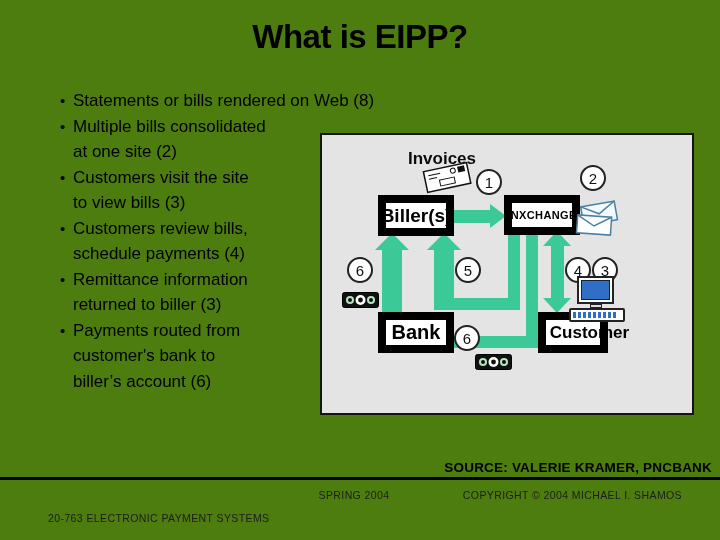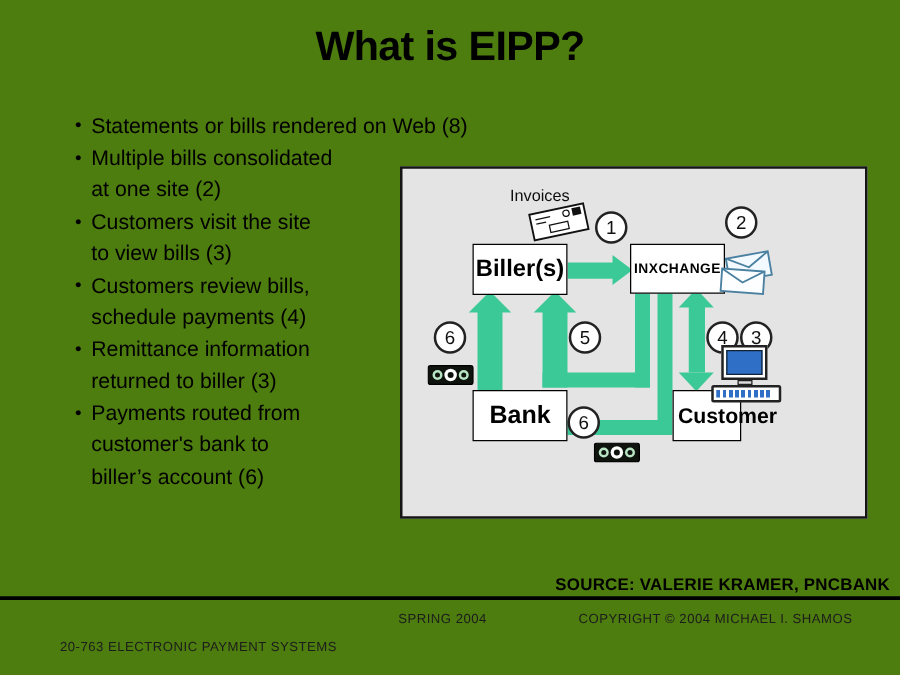--- a/index.html
+++ b/index.html
@@ -25,26 +25,26 @@
   .tri { width:0; height:0; }
   .tri-up-big   { border-left:17px solid transparent; border-right:17px solid transparent;
                   border-bottom:17px solid #3cc998; }
   .tri-right    { border-top:12px solid transparent; border-bottom:12px solid transparent;
                   border-left:16px solid #3cc998; }
   .tri-up-sm    { border-left:14px solid transparent; border-right:14px solid transparent;
                   border-bottom:15px solid #3cc998; }
   .tri-down-sm  { border-left:14px solid transparent; border-right:14px solid transparent;
                   border-top:15px solid #3cc998; }
 
-  .node { background:#fff; border:1px solid #000000; display:flex; align-items:center;
+  .node { background:#fff; border:8px solid #000000; display:flex; align-items:center;
           justify-content:center; font-weight:bold; color:#000; }
   .stepcircle { width:26px; height:26px; border:2px solid #222; border-radius:50%;
                 background:#fff; display:flex; align-items:center; justify-content:center;
                 font-size:15px; font-weight:500; color:#111; }
-  .invoices-label { font-size:13px; font-weight:normal; color:#0d0d0d; }
+  .invoices-label { font-size:17px; font-weight:bold; color:#0d0d0d; }
 
   .monitor { left:255px; top:141px; width:37px; height:28px; background:#fff;
              border:2px solid #222; }
   .monitor .screen { position:absolute; left:2px; top:2px; width:29px; height:20px;
                      background:#2f6fc6; border:1px solid #123; }
   .mstand { left:268px; top:169px; width:12px; height:4px; background:#ddd;
             border:1px solid #222; }
   .keyboard { left:247px; top:173px; width:56px; height:14px; background:#fff;
               border:2px solid #222; border-radius:2px; }
   .keyboard .keys { position:absolute; left:2px; top:2px; right:6px; bottom:2px;
@@ -122,21 +122,21 @@
 
     <div class="node" style="left:56px; top:60px; width:76px; height:41px; font-size:19px;">
         <span>Biller(s)</span>
       </div>
     <div class="node" style="left:182px; top:60px; width:76px; height:40px; font-size:11px; letter-spacing:0.4px;">
         <span>INXCHANGE</span>
       </div>
     <div class="node" style="left:56px; top:177px; width:76px; height:41px; font-size:20px;">
         <span>Bank</span>
       </div>
-    <div class="node" style="left:216px; top:177px; width:55px; height:41px; font-size:17px;padding-left:33px;">
+    <div class="node" style="left:216px; top:177px; width:70px; height:41px; font-size:17px;padding-left:33px;">
         <span>Customer</span>
       </div>
 
     <div class="invoices-label" style="left:86px; top:14px;">Invoices</div>
     <span style="left:98px; top:24px;">
       <svg width="54" height="36">
         <g transform="rotate(-12 27 18)">
           <rect x="5" y="8" width="44" height="21" fill="#fff" stroke="#111" stroke-width="1.5"></rect>
           <line x1="9" y1="13" x2="21" y2="13" stroke="#111" stroke-width="1"></line>
           <line x1="9" y1="16.5" x2="17" y2="16.5" stroke="#111" stroke-width="1"></line>

